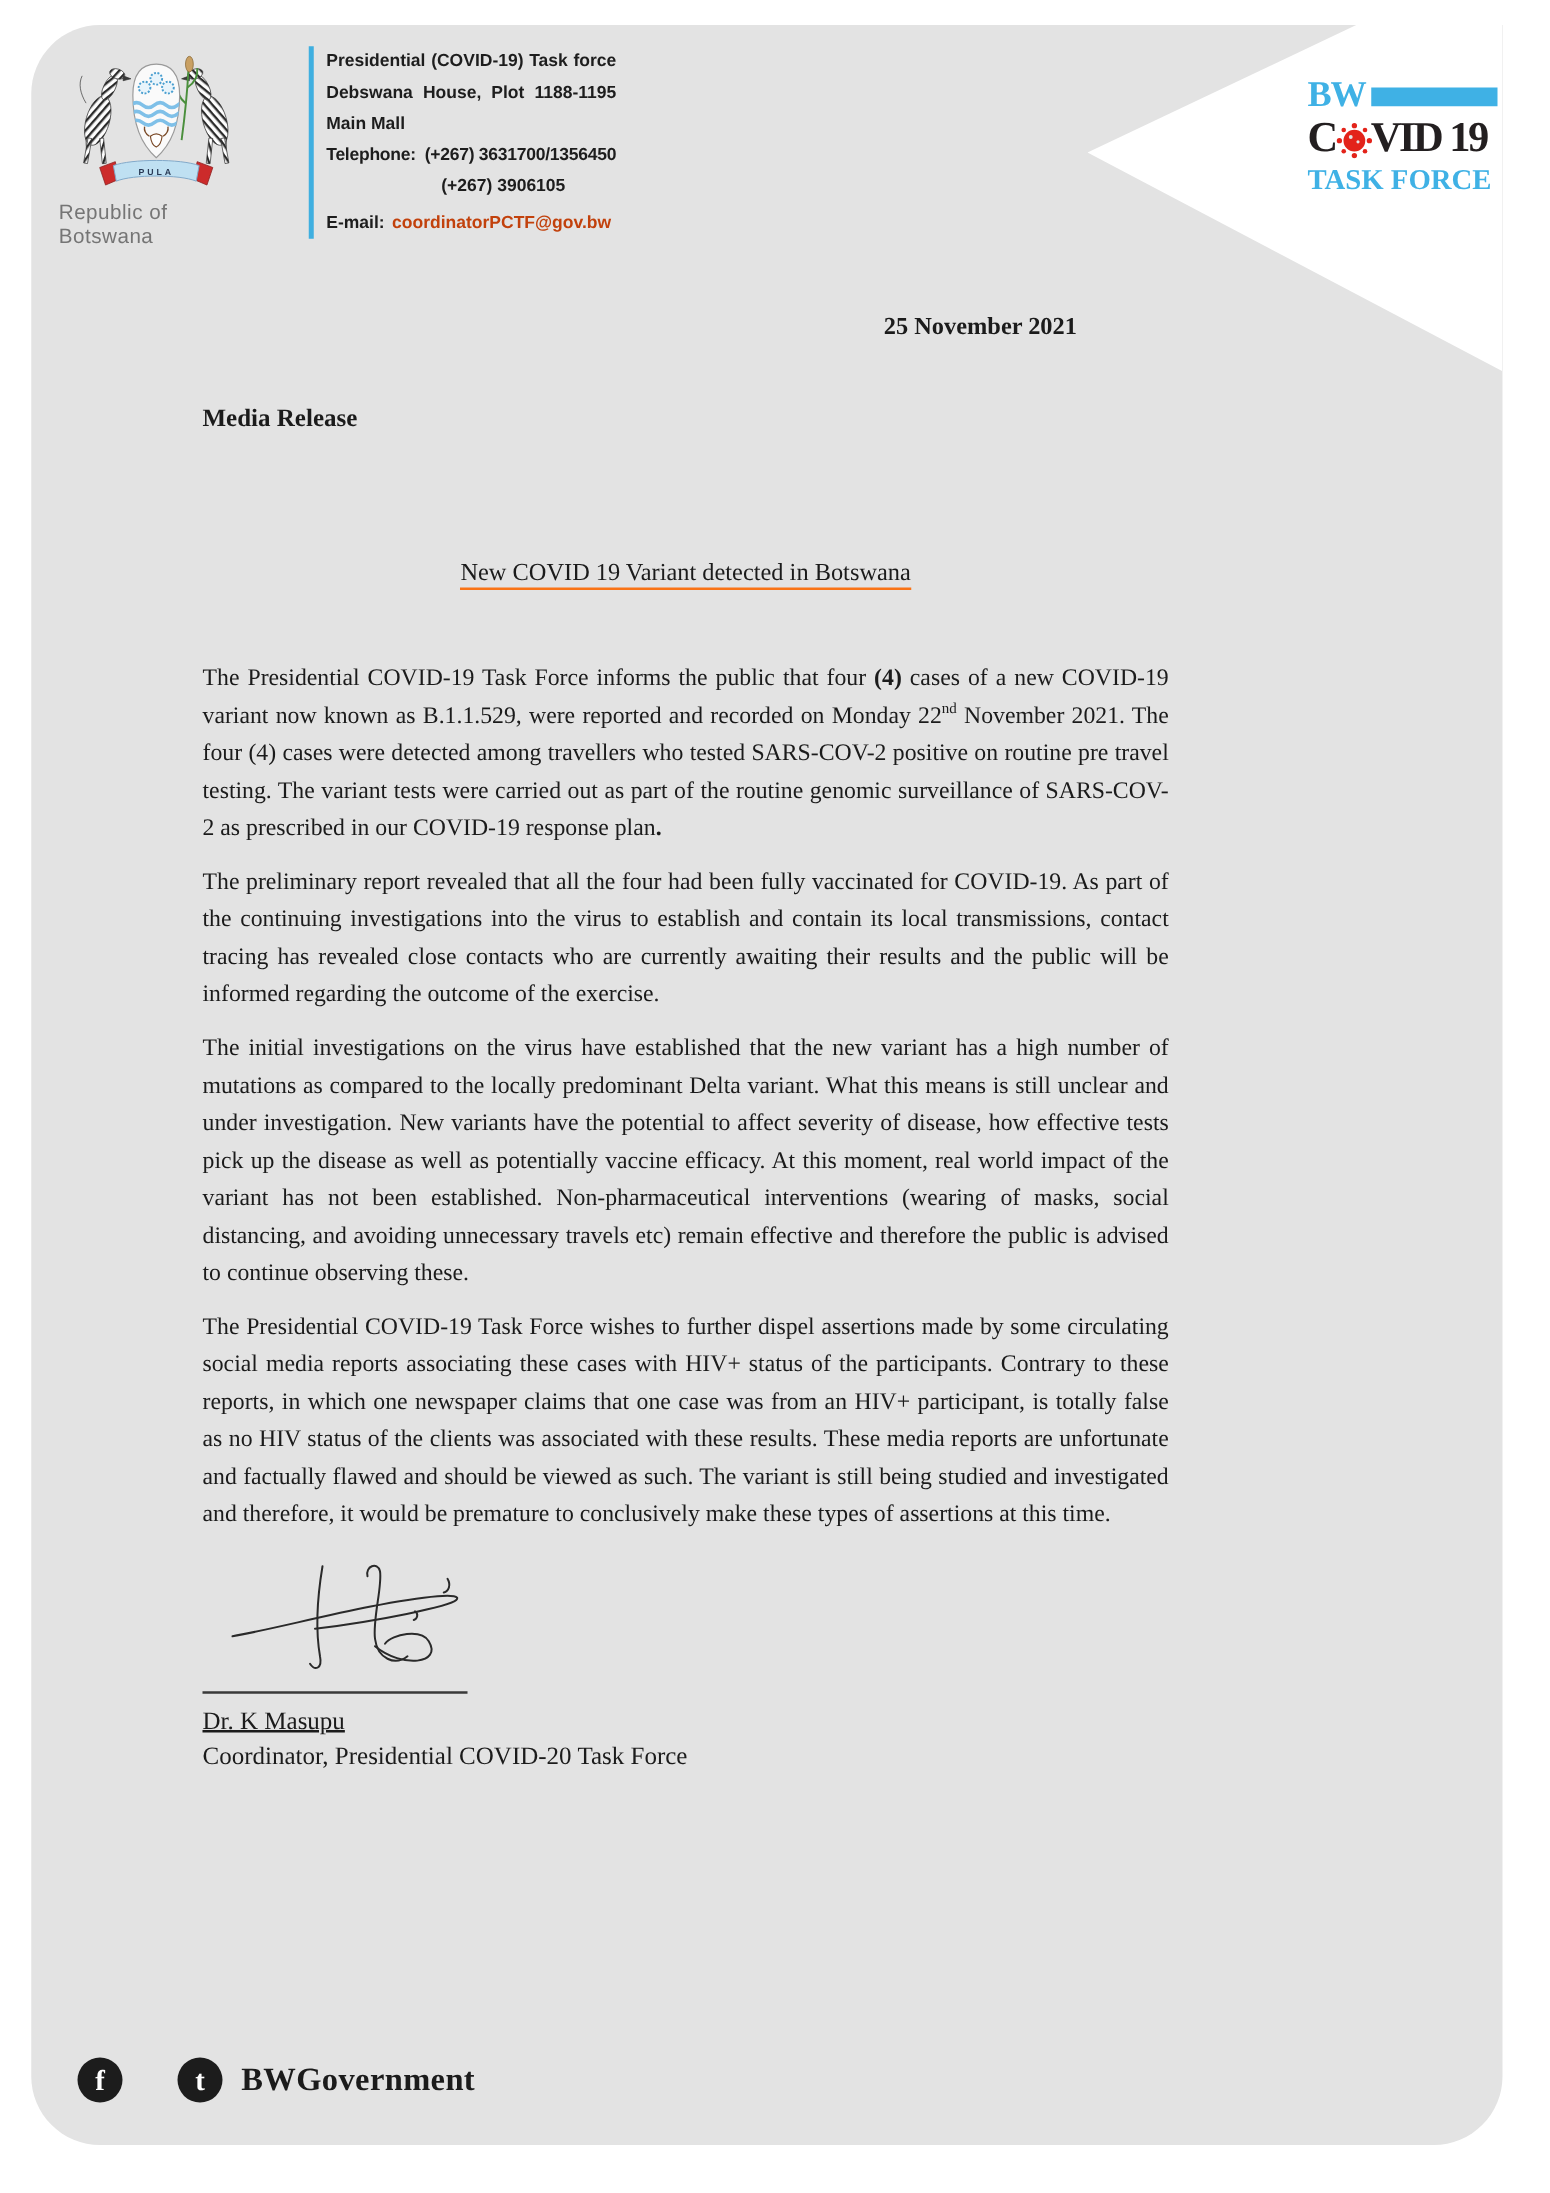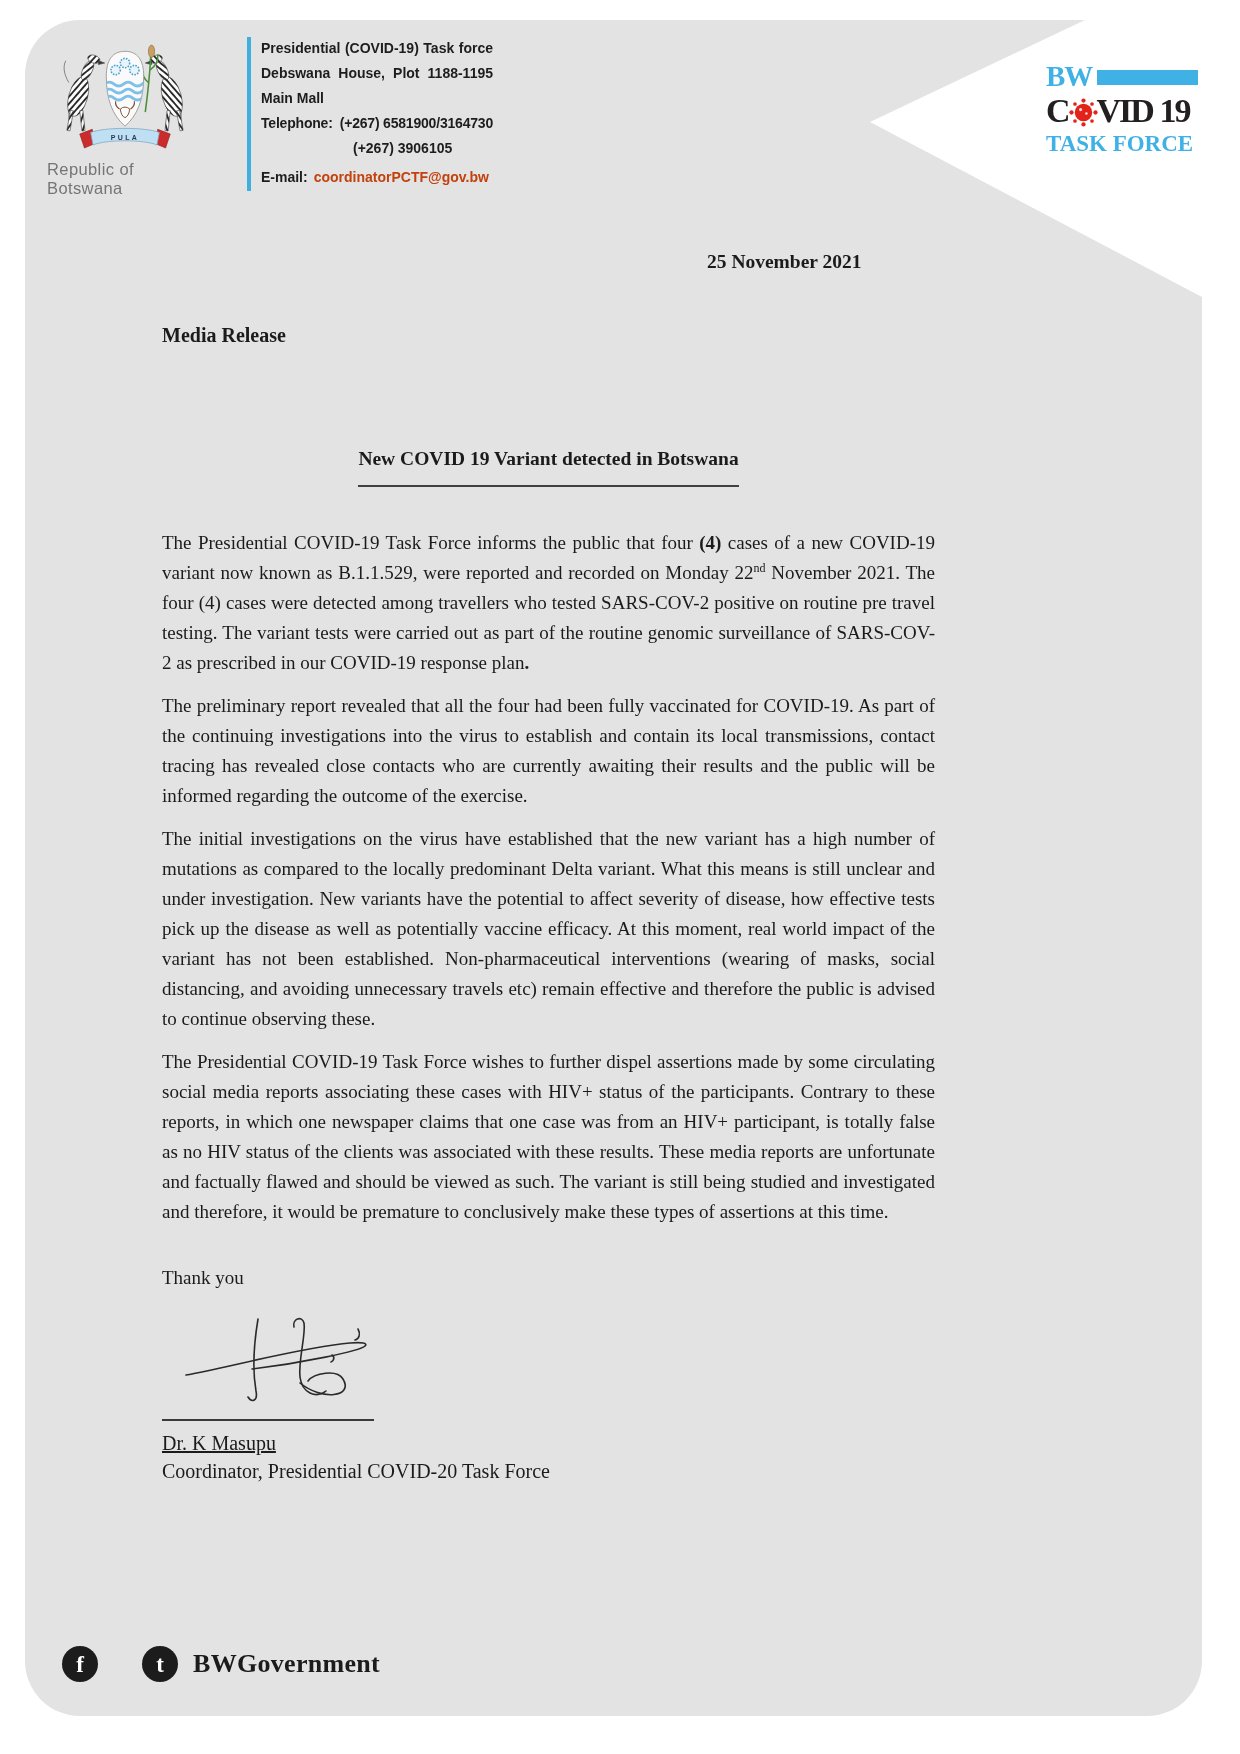--- a/index.html
+++ b/index.html
@@ -31,21 +31,21 @@
   .logo-bar{flex:1;height:15px;background:#3fb1e5;margin-left:5px;margin-top:2px;}
   .logo-r2{display:flex;align-items:center;color:#231f20;font-size:34px;
            letter-spacing:-2px;margin-top:3px;}
   .logo-virus{width:29px;height:29px;margin:2px -1px 0 0;}
   .logo-r3{color:#3fb1e5;font-size:23px;letter-spacing:0px;margin-top:4px;}
   
   .content{position:relative;padding:228px 267px 0 137px;font-size:19px;line-height:30px;}
   .date{font-weight:bold;font-size:19.5px;line-height:27px;margin-left:545px;}
   .kicker{font-weight:bold;font-size:20px;line-height:27px;margin-top:47px;}
   .title-row{margin-top:96px;text-align:center;font-size:19.5px;line-height:28px;}
-  .title-row span{font-weight:bold;border-bottom:2px solid #404040;padding-bottom:16px;}
+  .title-row span{font-weight:normal;border-bottom:2px solid #f97316;padding-bottom:1px;}
   p.body{margin:13px 0 0 0;text-align:justify;text-align-last:left;hyphens:none;}
   p.first{margin-top:55px;}
   sup{font-size:12px;line-height:0;}
   .closing{margin-top:36px;}
   .sig-svg{display:block;margin:20px 0 0 20px;}
   .sig-line{width:212px;height:0;border-top:2px solid #3a3a3a;margin-top:16px;}
   .sig-name{margin-top:8px;font-size:20px;line-height:28px;text-decoration:underline;}
   .sig-role{font-size:20px;line-height:28px;}
   
   .footer{position:absolute;left:37px;top:1626px;display:flex;align-items:center;}
@@ -128,21 +128,21 @@
     <div class="emblem-caption">Republic of Botswana</div>
   </div>
 
   <div class="blue-rule"></div>
   <div class="contact">
     <div class="just">Presidential (COVID-19) Task force</div>
     <div class="just">Debswana House, Plot 1188-1195</div>
     <div>Main Mall</div>
     <div class="tel">
       <span>Telephone:</span>
-      <span>(+267) 6581900/3164730</span>
+      <span>(+267) 3631700/1356450</span>
     </div>
     <div class="tel2">(+267) 3906105</div>
     <div class="mail">
       <span>E-mail:</span>
       <a href="#">coordinatorPCTF@gov.bw</a>
     </div>
   </div>
 
   <div class="logo">
     <div class="logo-r1">
@@ -177,21 +177,20 @@
     <div class="title-row">
       <span>New COVID 19 Variant detected in Botswana</span>
     </div>
 
     <p class="body first"><span>The Presidential COVID-19 Task Force informs the public that four </span><b>(4)</b><span> cases of a new COVID-19 variant now known as B.1.1.529, were reported and recorded on Monday 22</span><sup>nd</sup><span> November 2021. The four (4) cases were detected among travellers who tested SARS-COV-2 positive on routine pre travel testing. The variant tests were carried out as part of the routine genomic surveillance of SARS-COV-2 as prescribed in our COVID-19 response plan</span><b>.</b></p>
 
     <p class="body">The preliminary report revealed that all the four had been fully vaccinated for COVID-19. As part of the continuing investigations into the virus to establish and contain its local transmissions, contact tracing has revealed close contacts who are currently awaiting their results and the public will be informed regarding the outcome of the exercise.</p>
     <p class="body">The initial investigations on the virus have established that the new variant has a high number of mutations as compared to the locally predominant Delta variant. What this means is still unclear and under investigation. New variants have the potential to affect severity of disease, how effective tests pick up the disease as well as potentially vaccine efficacy. At this moment, real world impact of the variant has not been established. Non-pharmaceutical interventions (wearing of masks, social distancing, and avoiding unnecessary travels etc) remain effective and therefore the public is advised to continue observing these.</p>
     <p class="body">The Presidential COVID-19 Task Force wishes to further dispel assertions made by some circulating social media reports associating these cases with HIV+ status of the participants. Contrary to these reports, in which one newspaper claims that one case was from an HIV+ participant, is totally false as no HIV status of the clients was associated with these results. These media reports are unfortunate and factually flawed and should be viewed as such. The variant is still being studied and investigated and therefore, it would be premature to conclusively make these types of assertions at this time.</p>
 
-    <div class="closing">Thank you</div>
 
     <svg class="sig-svg" width="200" height="90" viewBox="0 0 200 90">
       <g fill="none" stroke="#2a2a2a" stroke-width="1.6" stroke-linecap="round">
         <path d="M4,62 C40,56 120,34 168,30 C180,29 186,30 183,33 C178,38 120,50 70,56"></path>
         <path d="M76,6 C72,30 70,55 74,78 C76,88 70,90 66,84"></path>
         <path d="M112,14 C110,6 120,2 122,10 C124,22 116,48 118,64 C120,80 134,86 144,78"></path>
         <path d="M118,70 C140,88 172,84 161,66 C155,56 132,60 126,68"></path>
         <path d="M176,16 C179,21 177,26 173,27"></path>
         <path d="M150,42 c3,2 2,6 -1,7"></path>
       </g>

